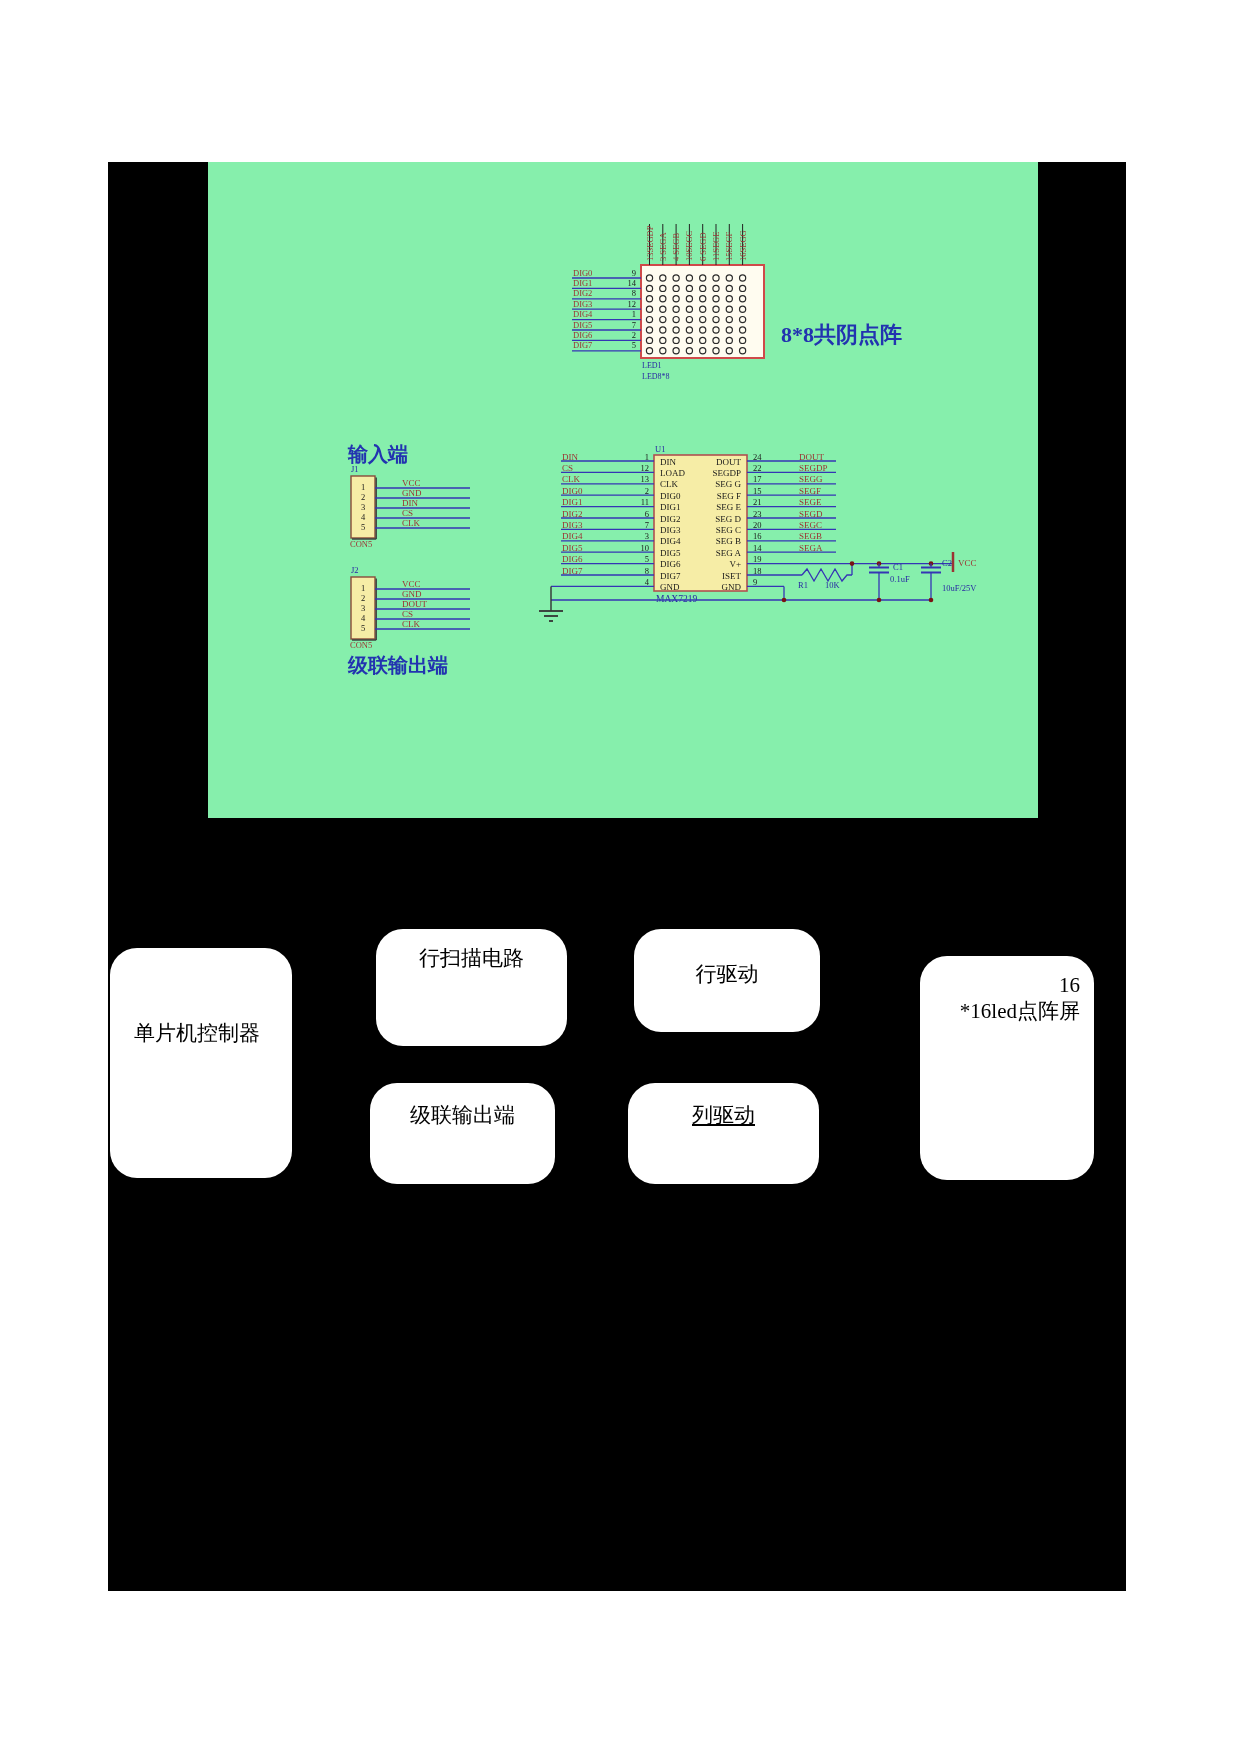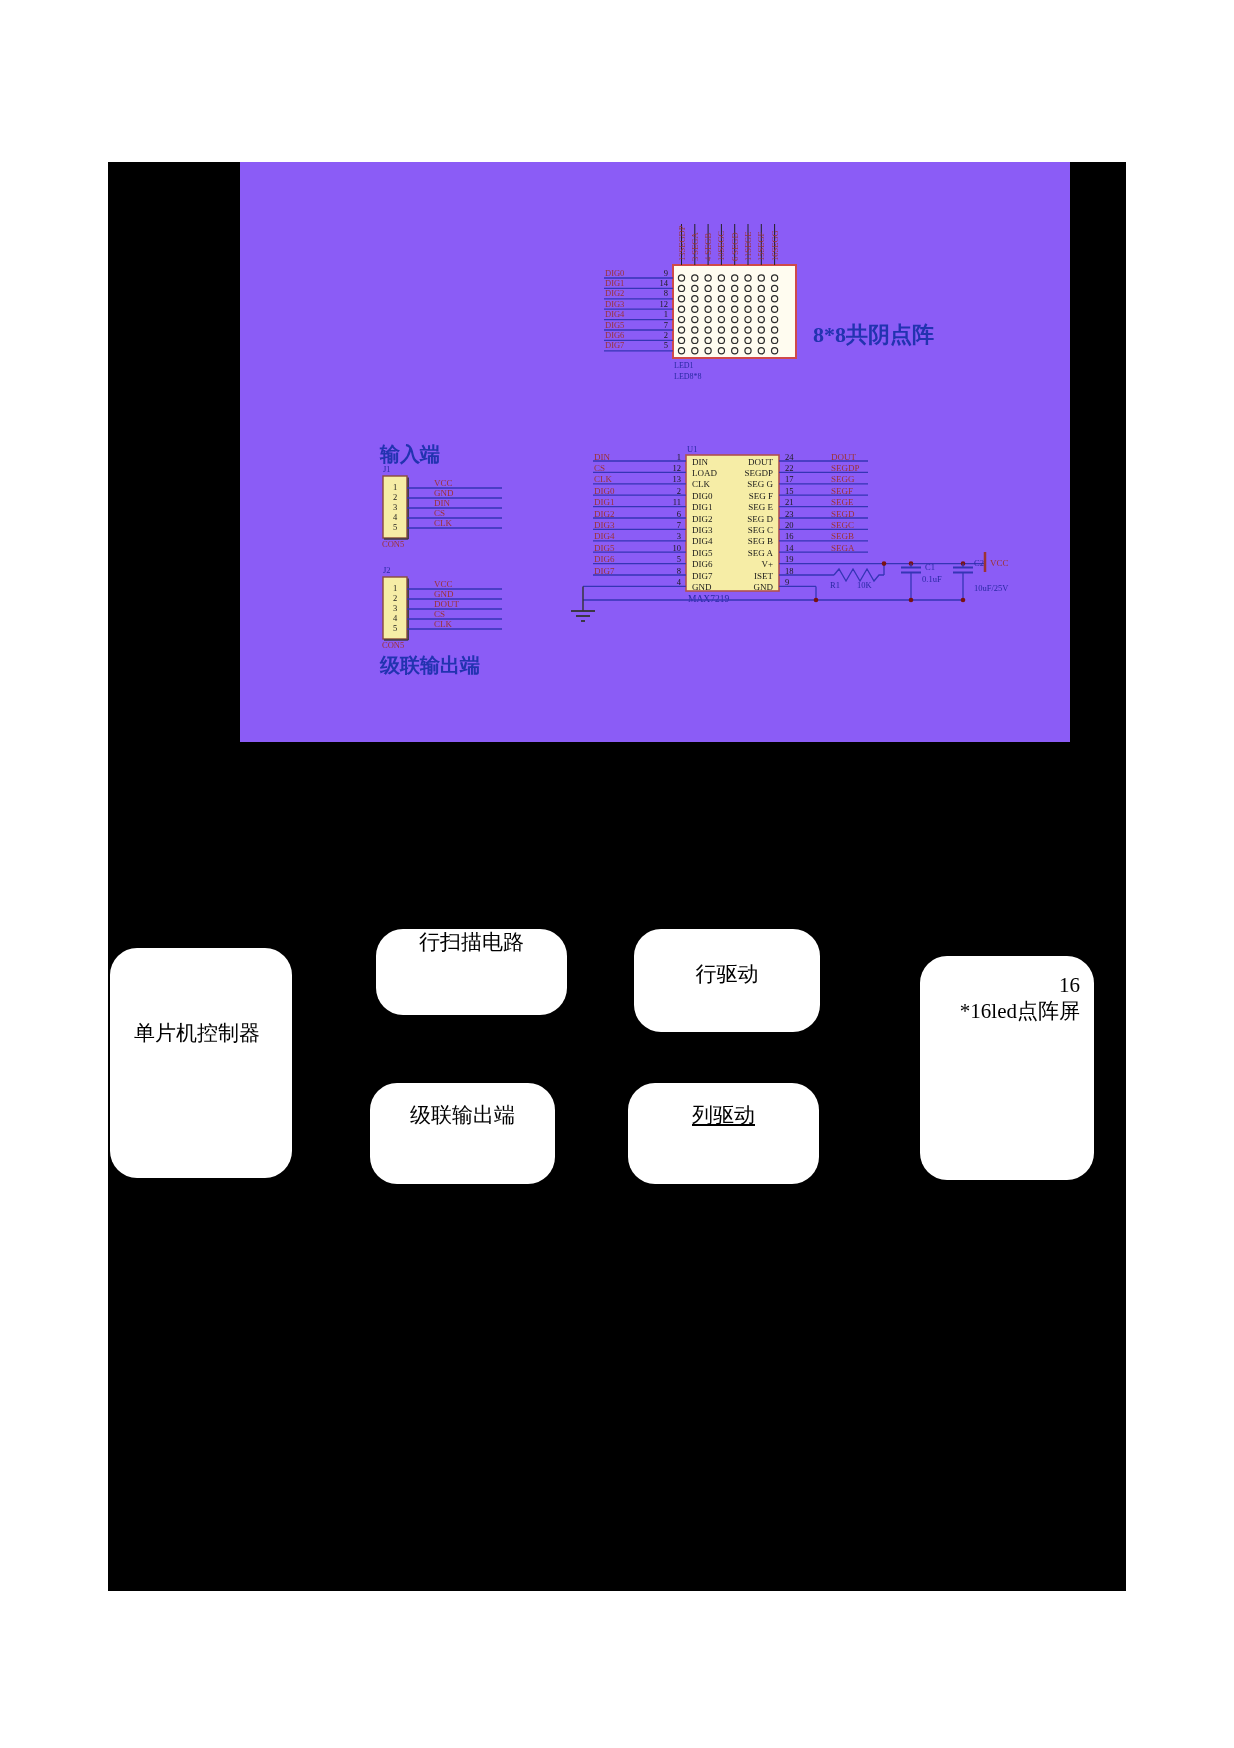--- a/index.html
+++ b/index.html
@@ -1,25 +1,25 @@
 <!DOCTYPE html>
 <html><head>
 <meta charset="utf-8">
 <style>
   html,body{margin:0;padding:0;}
   body{width:1234px;height:1748px;position:relative;background:#ffffff;
        font-family:"Liberation Serif",serif;overflow:hidden;}
   .black-region{position:absolute;left:108px;top:162px;width:1018px;height:1429px;background:#000;}
-  .schematic-panel{position:absolute;left:240px;top:162px;width:830px;height:580px;background:#8b5cf6;}
+  .schematic-panel{position:absolute;left:208px;top:162px;width:830px;height:656px;background:#86efac;}
   #schematic-svg{position:absolute;left:0;top:0;display:block;}
   #schematic-svg text{font-family:"Liberation Serif",serif;}
   .block-box{position:absolute;background:#ffffff;border-radius:27px;color:#000;
              font-size:21px;line-height:1.25;box-sizing:border-box;}
   #blk-mcu{left:110px;top:948px;width:182px;height:230px;padding:72px 8px 0 24px;}
-  #blk-row-scan{left:376px;top:929px;width:191px;height:86px;text-align:center;}
+  #blk-row-scan{left:376px;top:929px;width:191px;height:117px;padding-top:16px;text-align:center;}
   #blk-row-drive{left:634px;top:929px;width:186px;height:103px;padding-top:32px;text-align:center;}
   #blk-col-scan{left:370px;top:1083px;width:185px;height:101px;padding-top:19px;text-align:center;}
   #blk-col-drive{left:628px;top:1083px;width:191px;height:101px;padding-top:19px;text-align:center;text-decoration:underline;}
   #blk-led{left:920px;top:956px;width:174px;height:224px;padding:16px 14px 0 0;text-align:right;}
 </style>
 </head>
 <body>
 
 <div class="black-region"></div>
 

